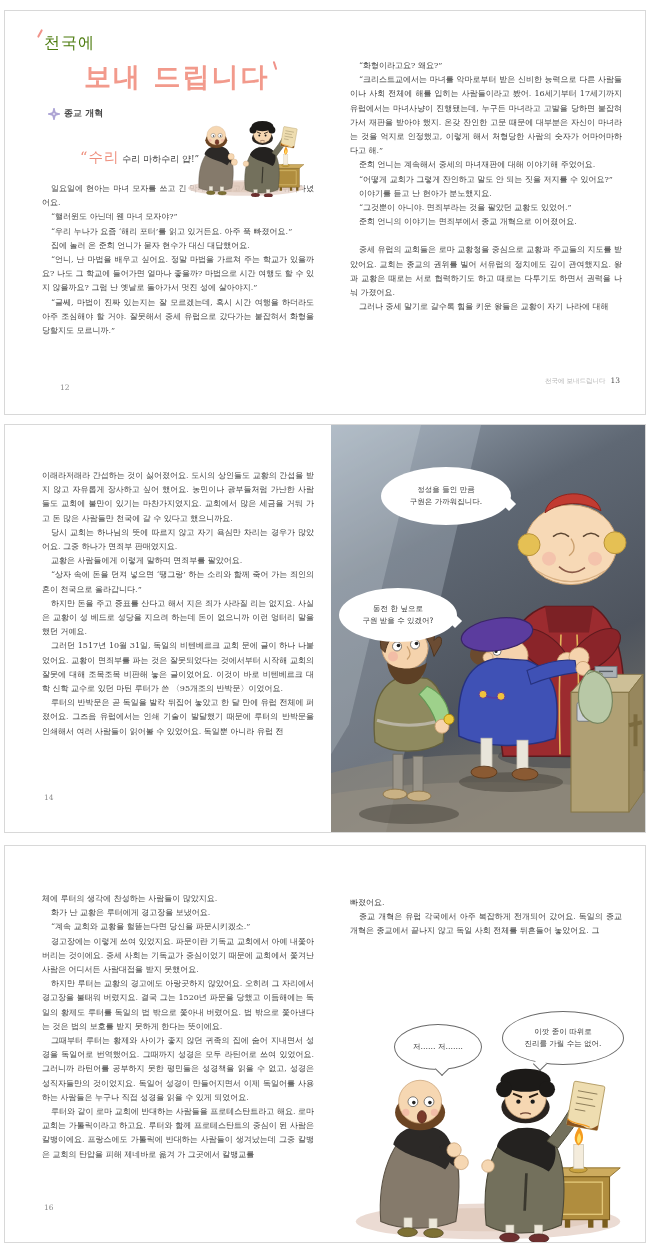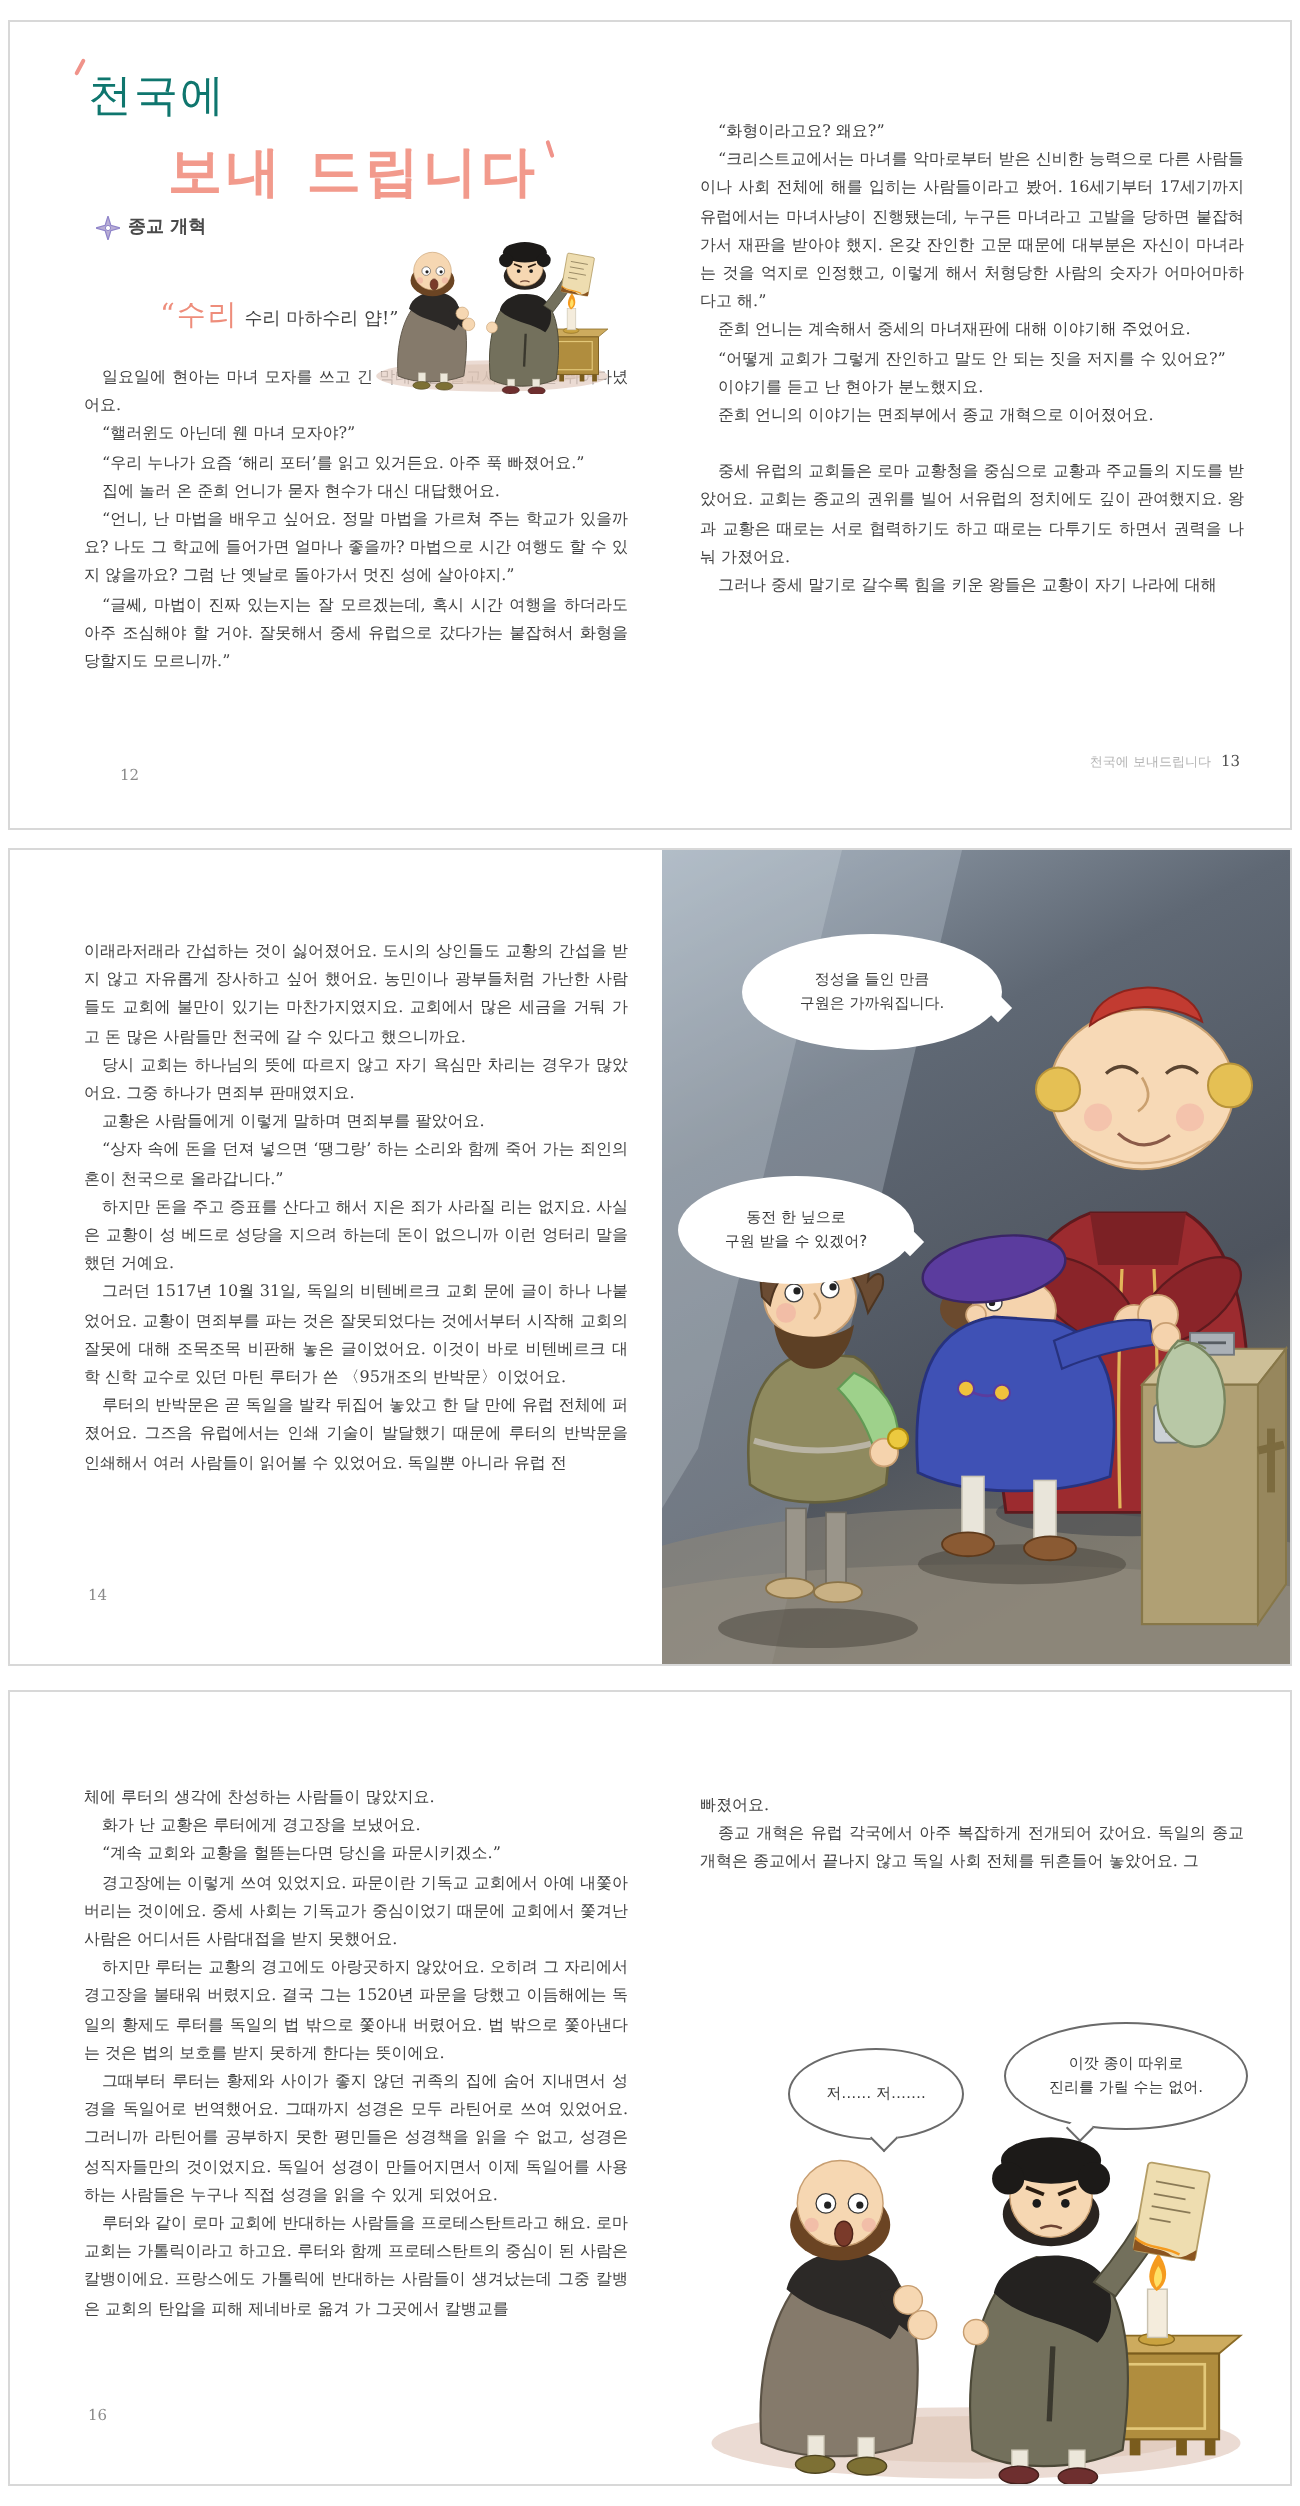--- a/index.html
+++ b/index.html
@@ -24,21 +24,21 @@
   .paras p {
     font-size:8px; line-height:14.2px; color:#3f3f3f;
     text-align:justify; text-indent:9px;
     font-family:"DejaVu Serif","DejaVu Sans",serif;
   }
   .paras p.cont { text-indent:0; }
   .paras p.sect { margin-top:14px; }
 
   
   .title-block { position:absolute; top:22px; left:2px; }
-  .title1 { font-size:22px; color:#0f766e; letter-spacing:1px; position:relative; }
+  .title1 { font-size:16px; color:#4d7c0f; letter-spacing:1px; position:relative; }
   .title2 { font-size:27px; color:#f29a8c; font-weight:bold; letter-spacing:2px; margin-top:5px; position:relative;margin-left:40px; }
   .accent-tick { position:absolute; width:2px; height:9px; background:#f0938a; border-radius:1px; }
   .tick1 { left:-5px; top:-4px; transform:rotate(28deg); }
   .tick2 { right:-7px; top:2px; transform:rotate(-18deg); }
   .chapter { position:absolute; top:96px; left:6px; display:flex; align-items:center; gap:4px;
              font-size:9px; font-weight:bold; color:#4a4a4a; }
   .scene-small { position:absolute; left:166px; top:94px; }
   .opening { position:absolute; top:137px; left:38px; font-size:9px; color:#3f3f3f;
              font-family:"DejaVu Serif","DejaVu Sans",serif; white-space:nowrap; }
   .op-accent { font-size:14.5px; color:#ee8d7b; letter-spacing:1px; }
@@ -58,21 +58,21 @@
   .illus-mid { position:absolute; left:326px; top:0; width:315px; height:407px; }
   .illus-mid svg { display:block; }
 
   .bub {
     position:absolute; background:#fff; border-radius:50%;
     display:flex; flex-direction:column; align-items:center; justify-content:center;
     text-align:center; font-size:7.5px; line-height:1.55; color:#3a3a3a;
     font-family:"DejaVu Sans",sans-serif;
   }
   .bub .tail { position:absolute; width:10px; height:10px; background:#fff; transform:rotate(45deg); }
-  .bub-priest { left:40px; top:42px; width:130px; height:58px; }
+  .bub-priest { left:50px; top:42px; width:130px; height:58px; }
   .bub-priest .tail { right:-3px; top:32px; }
   .bub-coinman { left:8px; top:163px; width:118px; height:54px; }
   .bub-coinman .tail { right:-3px; top:28px; }
 
   
   .p16paras { position:absolute; top:46px; left:0; right:0; }
   .p17paras { position:absolute; top:50px; left:0; right:0; }
   .bub-o { border:1px solid #6a6a6a; }
   .bub-o .tail { border-right:1px solid #6a6a6a; border-bottom:1px solid #6a6a6a; }
   .bub-monk  { left:44px;  top:178px; width:88px;  height:46px; }
@@ -199,20 +199,21 @@
     <use href="#scene-luther"></use>
   </svg>
 
   <div class="page-right">
     <div class="paras p13paras">
       <p>“화형이라고요? 왜요?”</p>
       <p>“크리스트교에서는 마녀를 악마로부터 받은 신비한 능력으로 다른 사람들이나 사회 전체에 해를 입히는 사람들이라고 봤어. 16세기부터 17세기까지 유럽에서는 마녀사냥이 진행됐는데, 누구든 마녀라고 고발을 당하면 붙잡혀 가서 재판을 받아야 했지. 온갖 잔인한 고문 때문에 대부분은 자신이 마녀라는 것을 억지로 인정했고, 이렇게 해서 처형당한 사람의 숫자가 어마어마하다고 해.”</p>
       <p>준희 언니는 계속해서 중세의 마녀재판에 대해 이야기해 주었어요.</p>
       <p>“어떻게 교회가 그렇게 잔인하고 말도 안 되는 짓을 저지를 수 있어요?”</p>
       <p>이야기를 듣고 난 현아가 분노했지요.</p>
+      <p>“그것뿐이 아니야. 면죄부라는 것을 팔았던 교황도 있었어.”</p>
       <p>준희 언니의 이야기는 면죄부에서 종교 개혁으로 이어졌어요.</p>
       <p class="sect">중세 유럽의 교회들은 로마 교황청을 중심으로 교황과 주교들의 지도를 받았어요. 교회는 종교의 권위를 빌어 서유럽의 정치에도 깊이 관여했지요. 왕과 교황은 때로는 서로 협력하기도 하고 때로는 다투기도 하면서 권력을 나눠 가졌어요.</p>
       <p>그러나 중세 말기로 갈수록 힘을 키운 왕들은 교황이 자기 나라에 대해</p>
     </div>
     <div class="footer13">
       <span>천국에 보내드립니다</span><span class="pg">13</span>
     </div>
   </div>
 </section>
 

